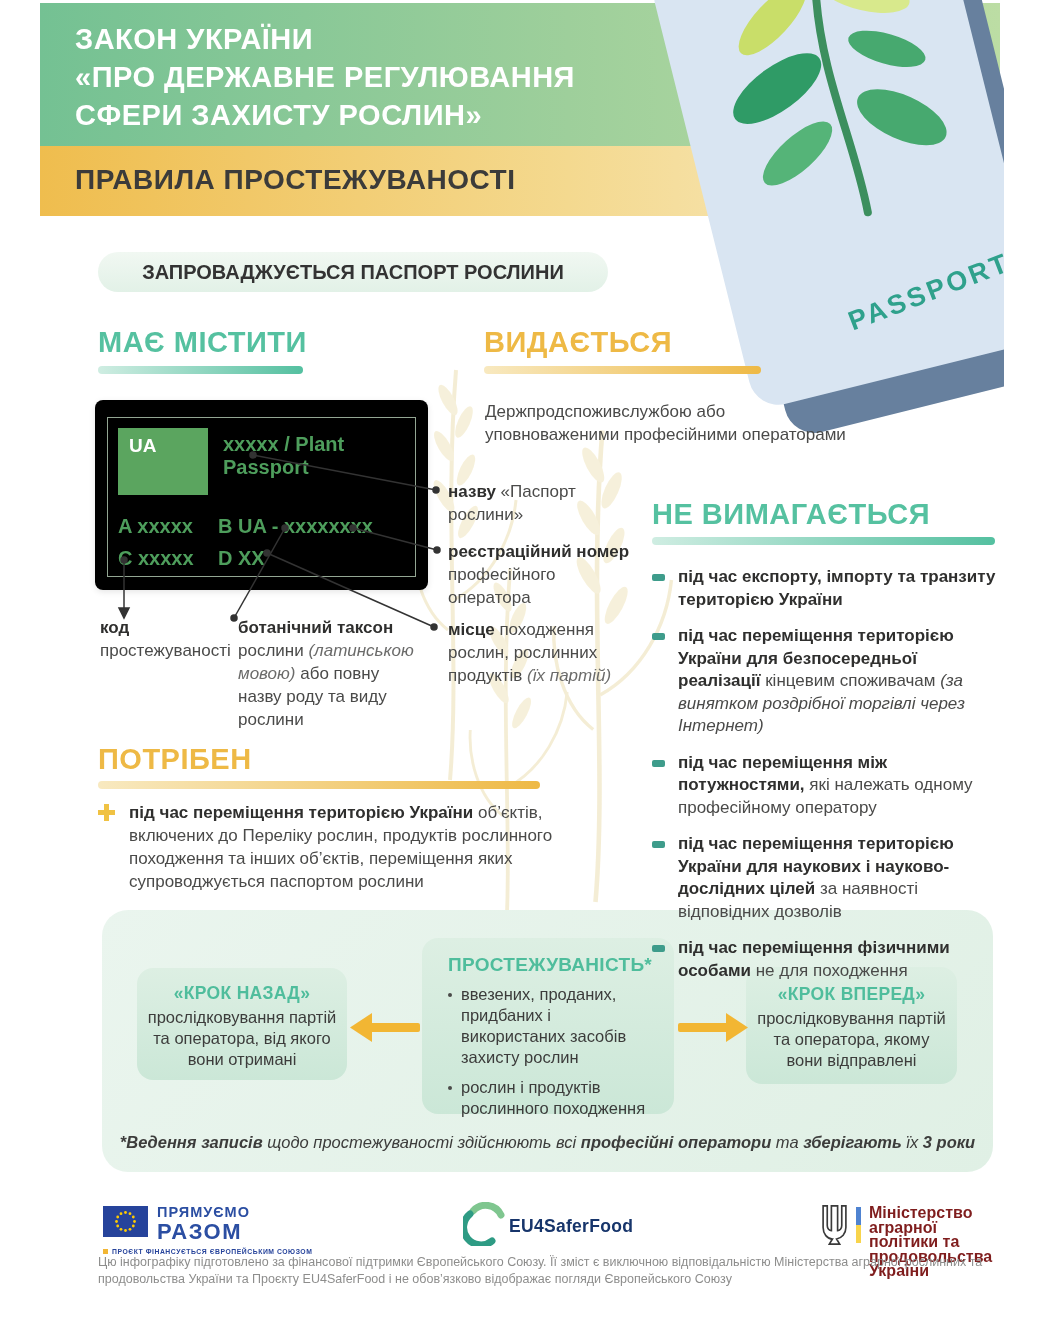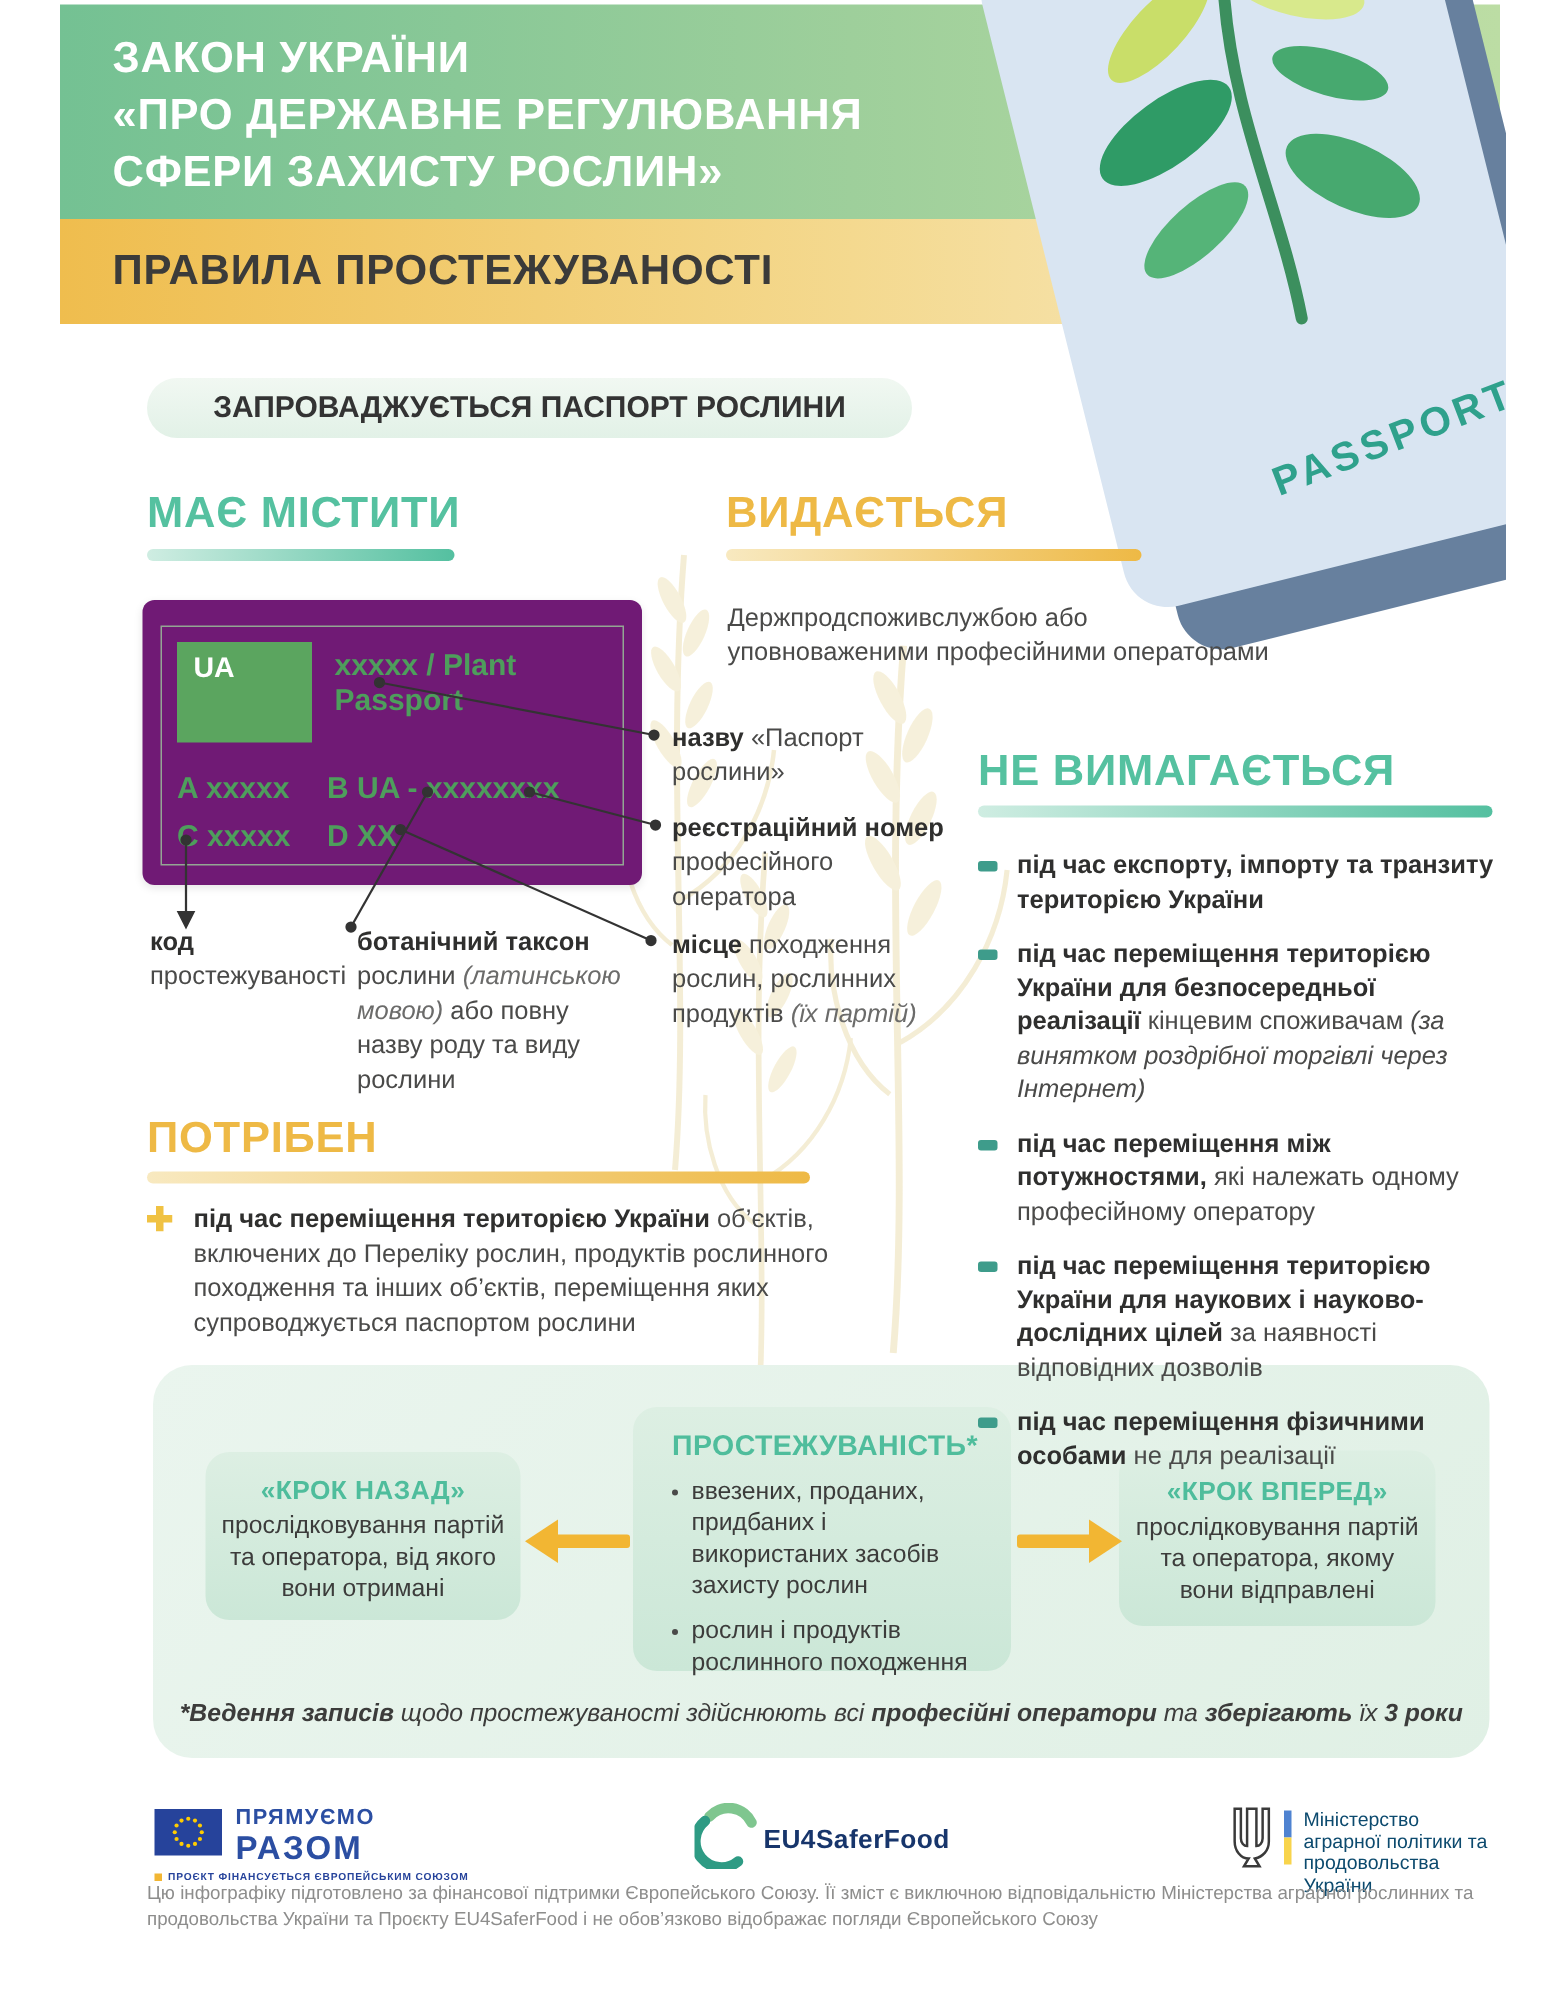--- a/index.html
+++ b/index.html
@@ -23,21 +23,21 @@
   #pill{left:98px;top:252px;width:510px;height:40px;border-radius:22px;z-index:4;
     background:linear-gradient(180deg,#F1F8F2,#E2F1E7);display:flex;align-items:center;justify-content:center;
     font-size:20px;font-weight:600;color:#333;}
   
   .h-teal{color:#55C1A0;font-weight:800;font-size:29px;letter-spacing:.5px;z-index:4;}
   .h-yellow{color:#EEB945;font-weight:800;font-size:29px;letter-spacing:.5px;z-index:4;}
   .bar{height:8px;border-radius:4px;z-index:4;}
   .bar-teal{background:linear-gradient(90deg,#CFEDE2,#54C0A0);}
   .bar-yellow{background:linear-gradient(90deg,#F8E9C0,#EEB945);}
   
-  #sample-card{left:95px;top:400px;width:333px;height:190px;background:#701a75;border-radius:8px;
+  #sample-card{left:95px;top:400px;width:333px;height:190px;background:#000000;border-radius:8px;
     box-shadow:0 2px 6px rgba(0,0,0,.10);z-index:4;}
   #sample-inner{position:absolute;left:12px;right:12px;top:17px;bottom:13px;border:1.6px solid #93A693;}
   #ua-square{position:absolute;left:23px;top:28px;width:90px;height:67px;background:#5BA55F;
     color:#fff;font-weight:700;font-size:19px;padding:7px 0 0 11px;box-sizing:border-box;}
   .card-green{position:absolute;color:#4E9E5C;font-weight:700;font-size:20px;}
   
   .lbl{z-index:4;font-size:17px;line-height:23px;color:#4A4A49;}
   .lbl b{color:#2F2F2E;}
   .lbl i{color:#6B6B6A;}
   
@@ -68,21 +68,21 @@
   #eu-line2{left:157px;top:1219px;font-size:22px;font-weight:800;color:#2B4EA2;letter-spacing:1.5px;z-index:4;}
   #eu-sub{left:103px;top:1248px;display:flex;align-items:center;z-index:4;
     font-size:6.8px;font-weight:700;color:#26439B;letter-spacing:.55px;}
   #eu-sub .sq{width:5px;height:5px;background:#F2B633;margin-right:4px;}
   #swirl{left:463px;top:1202px;z-index:4;}
   #eu4-label{left:509px;top:1216px;font-size:17.5px;font-weight:800;color:#17356B;letter-spacing:.3px;z-index:4;}
   #trident{left:820px;top:1203px;z-index:4;}
   #min-bar{left:856px;top:1207px;width:5px;height:36px;z-index:4;}
   #min-bar .b{height:18px;background:#4F83D1;}
   #min-bar .y{height:18px;background:#F8D44C;}
-  #ministry-text{left:869px;top:1206px;font-size:13px;line-height:14.5px;font-weight:400;color:#0c4a6e;z-index:4;}
+  #ministry-text{left:869px;top:1206px;font-size:16px;line-height:14.5px;font-weight:700;color:#7f1d1d;z-index:4;}
   #disclaimer{left:98px;top:1254px;width:905px;font-size:12.5px;line-height:17px;color:#8D8D8C;z-index:4;}
   
   #overlay{left:0;top:0;z-index:5;pointer-events:none;}
   #watermark{left:400px;top:350px;z-index:0;opacity:.5;}
 </style>
 </head>
 <body>
 
 <div id="page">
 
@@ -181,21 +181,21 @@
     <div class="nr-item">
       <span class="nr-bullet"></span>
       <span><span class="bold-lead">під час переміщення між потужностями,</span><span> які належать одному професійному оператору</span><i></i></span>
     </div>
     <div class="nr-item">
       <span class="nr-bullet"></span>
       <span><span class="bold-lead">під час переміщення територією України для наукових і науково-дослідних цілей</span><span> за наявності відповідних дозволів</span><i></i></span>
     </div>
     <div class="nr-item">
       <span class="nr-bullet"></span>
-      <span><span class="bold-lead">під час переміщення фізичними особами</span><span> не для реалізації</span><i></i></span>
+      <span><span class="bold-lead">під час переміщення фізичними особами</span><span> не для походження</span><i></i></span>
     </div>
   </div>
 
   <div class="abs h-yellow" style="left:98px;top:743px;">ПОТРІБЕН</div>
   <div class="abs bar bar-yellow" style="left:98px;top:781px;width:442px;"></div>
   <div id="req-item" class="abs">
     <svg id="req-plus" width="17" height="17" viewBox="0 0 17 17">
       <path d="M6,0 h5 v6 h6 v5 h-6 v6 h-5 v-6 H0 V6 h6 Z" fill="#F0C243"></path>
     </svg>
     <span><span class="bold-lead">під час переміщення територією України</span><span> об’єктів, включених до Переліку рослин, продуктів рослинного походження та інших об’єктів, переміщення яких супроводжується паспортом рослини</span></span>

